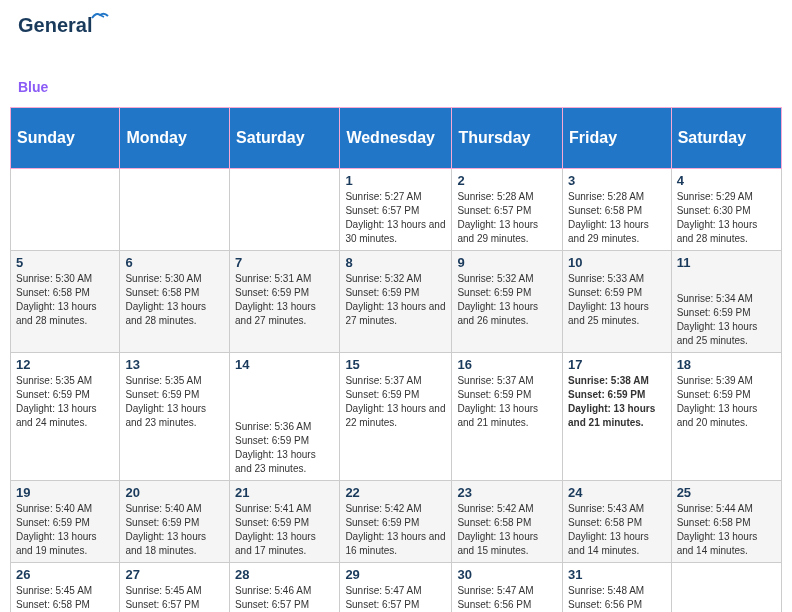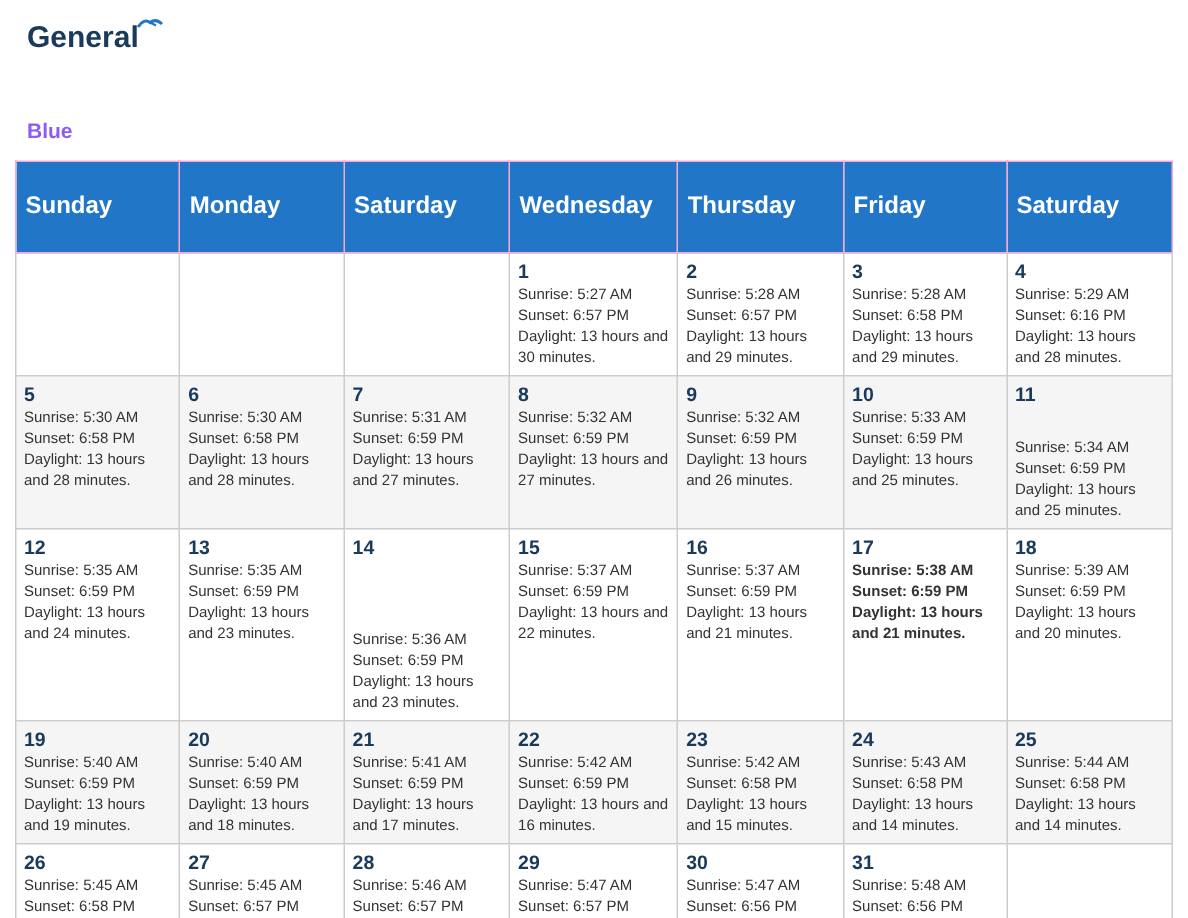--- a/index.html
+++ b/index.html
@@ -129,21 +129,21 @@
         </td>
         <td>
           <span class="day-num">3</span>
           <div class="day-info" style="white-space: pre-line;">Sunrise: 5:28 AM
 Sunset: 6:58 PM
 Daylight: 13 hours and 29 minutes.</div>
         </td>
         <td>
           <span class="day-num">4</span>
           <div class="day-info" style="white-space: pre-line;">Sunrise: 5:29 AM
-Sunset: 6:16 PM
+Sunset: 6:30 PM
 Daylight: 13 hours and 28 minutes.</div>
         </td>
       </tr>
       <tr>
         <td>
           <span class="day-num">5</span>
           <div class="day-info" style="white-space: pre-line;">Sunrise: 5:30 AM
 Sunset: 6:58 PM
 Daylight: 13 hours and 28 minutes.</div>
         </td>

